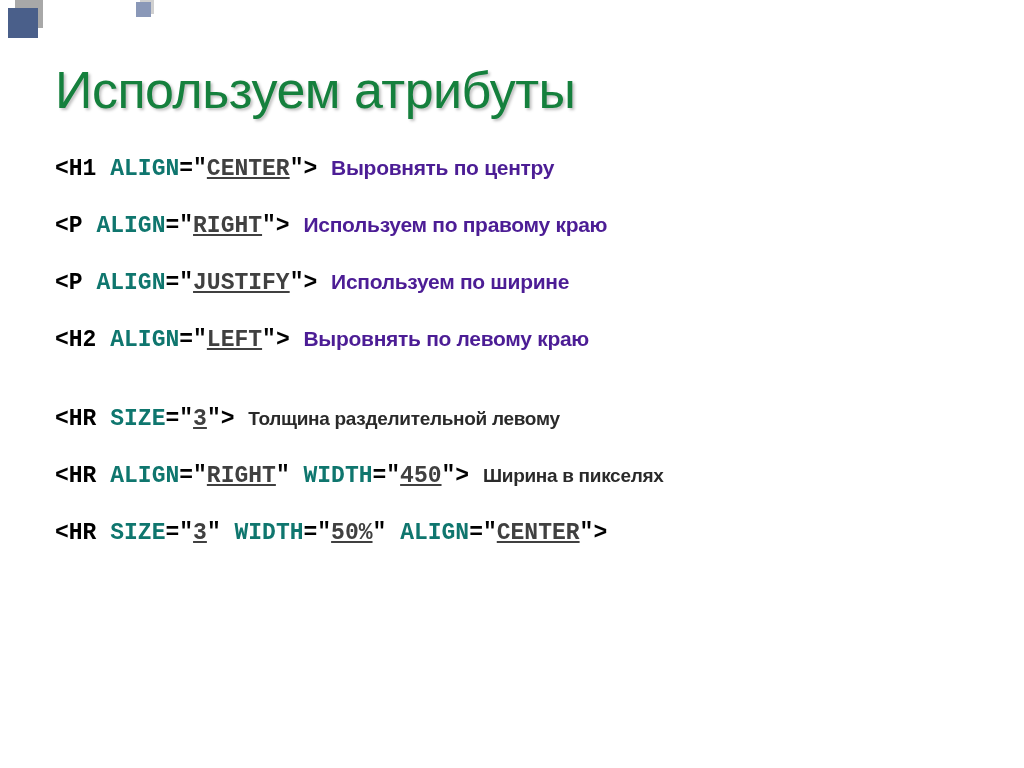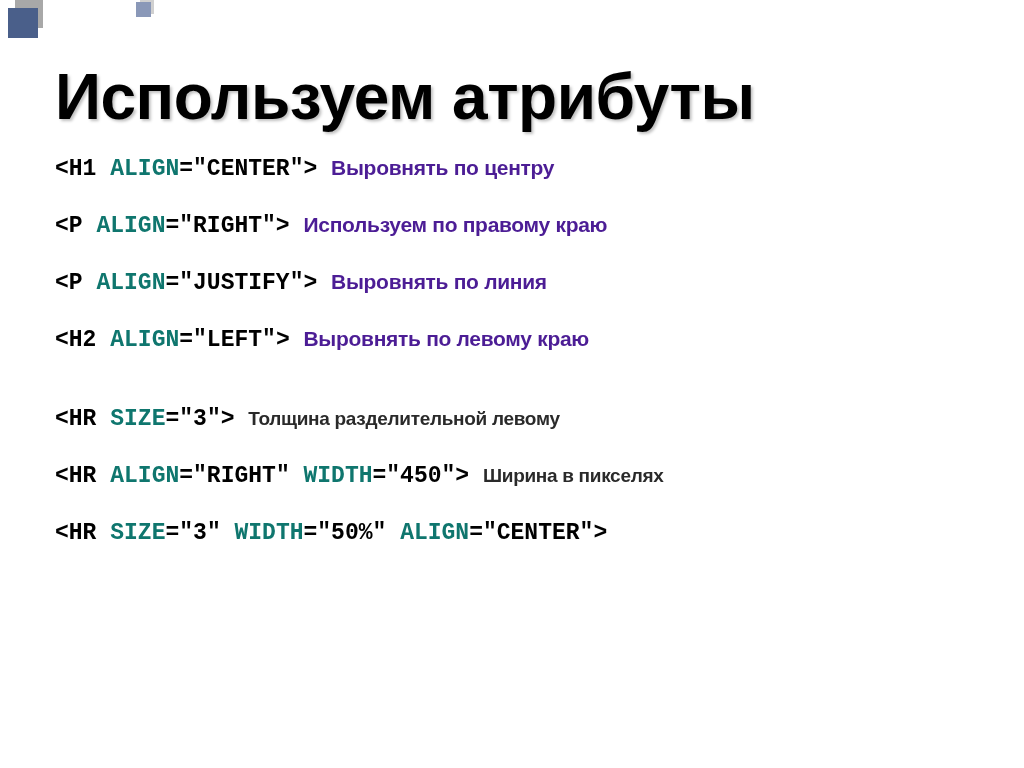--- a/index.html
+++ b/index.html
@@ -51,23 +51,23 @@
       top: 2px;
       left: 136px;
       width: 15px;
       height: 15px;
       background: #8a98b8;
     }
     .slide-title {
       position: absolute;
       top: 60px;
       left: 55px;
-      font-size: 64px;
-      font-weight: bold;
-      color: #000000;
+      font-size: 52px;
+      font-weight: normal;
+      color: #15803d;
       text-shadow: 2px 2px 3px rgba(0,0,0,0.25);
       letter-spacing: -0.5px;
     }
     .content {
       position: absolute;
       top: 152px;
       left: 55px;
       right: 40px;
     }
     .line-group-1 .code-line {
@@ -83,21 +83,21 @@
       font-size: 23px;
       line-height: 1.35;
       white-space: nowrap;
     }
     .mono {
       font-family: "Courier New", Courier, monospace;
       font-weight: bold;
     }
     .black { color: #000000; }
     .blue { color: #0f766e; }
-    .red { color: #000000; }
+    .red { color: #404040; text-decoration: underline; }
     .desc {
       font-family: Arial, sans-serif;
       font-weight: bold;
       color: #4c1d95;
       font-size: 21px;
       letter-spacing: -0.3px;
     }
     .desc-sm {
       font-family: Arial, sans-serif;
       font-weight: bold;
@@ -115,21 +115,21 @@
   <div class="sq3"></div>
   <div class="sq4"></div>
 </div>
 
 <div class="slide-title">Используем атрибуты</div>
 
 <div class="content">
   <div class="line-group-1">
     <div class="code-line"><span class="mono black">&lt;</span><span class="mono black">H1 </span><span class="mono blue">ALIGN</span><span class="mono black">="</span><span class="mono red">CENTER</span><span class="mono black">"&gt; </span><span class="desc">Выровнять по центру</span></div>
     <div class="code-line"><span class="mono black">&lt;</span><span class="mono black">P </span><span class="mono blue">ALIGN</span><span class="mono black">="</span><span class="mono red">RIGHT</span><span class="mono black">"&gt; </span><span class="desc">Используем по правому краю</span></div>
-    <div class="code-line"><span class="mono black">&lt;</span><span class="mono black">P </span><span class="mono blue">ALIGN</span><span class="mono black">="</span><span class="mono red">JUSTIFY</span><span class="mono black">"&gt; </span><span class="desc">Выровнять по линия</span></div>
+    <div class="code-line"><span class="mono black">&lt;</span><span class="mono black">P </span><span class="mono blue">ALIGN</span><span class="mono black">="</span><span class="mono red">JUSTIFY</span><span class="mono black">"&gt; </span><span class="desc">Используем по ширине</span></div>
     <div class="code-line"><span class="mono black">&lt;</span><span class="mono black">H2 </span><span class="mono blue">ALIGN</span><span class="mono black">="</span><span class="mono red">LEFT</span><span class="mono black">"&gt; </span><span class="desc">Выровнять по левому краю</span></div>
   </div>
   <div class="line-group-2">
     <div class="code-line"><span class="mono black">&lt;</span><span class="mono black">HR </span><span class="mono blue">SIZE</span><span class="mono black">="</span><span class="mono red">3</span><span class="mono black">"&gt; </span><span class="desc-sm">Толщина разделительной левому</span></div>
     <div class="code-line"><span class="mono black">&lt;</span><span class="mono black">HR </span><span class="mono blue">ALIGN</span><span class="mono black">="</span><span class="mono red">RIGHT</span><span class="mono black">" </span><span class="mono blue">WIDTH</span><span class="mono black">="</span><span class="mono red">450</span><span class="mono black">"&gt; </span><span class="desc-sm">Ширина в пикселях</span></div>
     <div class="code-line"><span class="mono black">&lt;</span><span class="mono black">HR </span><span class="mono blue">SIZE</span><span class="mono black">="</span><span class="mono red">3</span><span class="mono black">" </span><span class="mono blue">WIDTH</span><span class="mono black">="</span><span class="mono red">50%</span><span class="mono black">" </span><span class="mono blue">ALIGN</span><span class="mono black">="</span><span class="mono red">CENTER</span><span class="mono black">"&gt;</span></div>
   </div>
 </div>
 
 </body></html>

